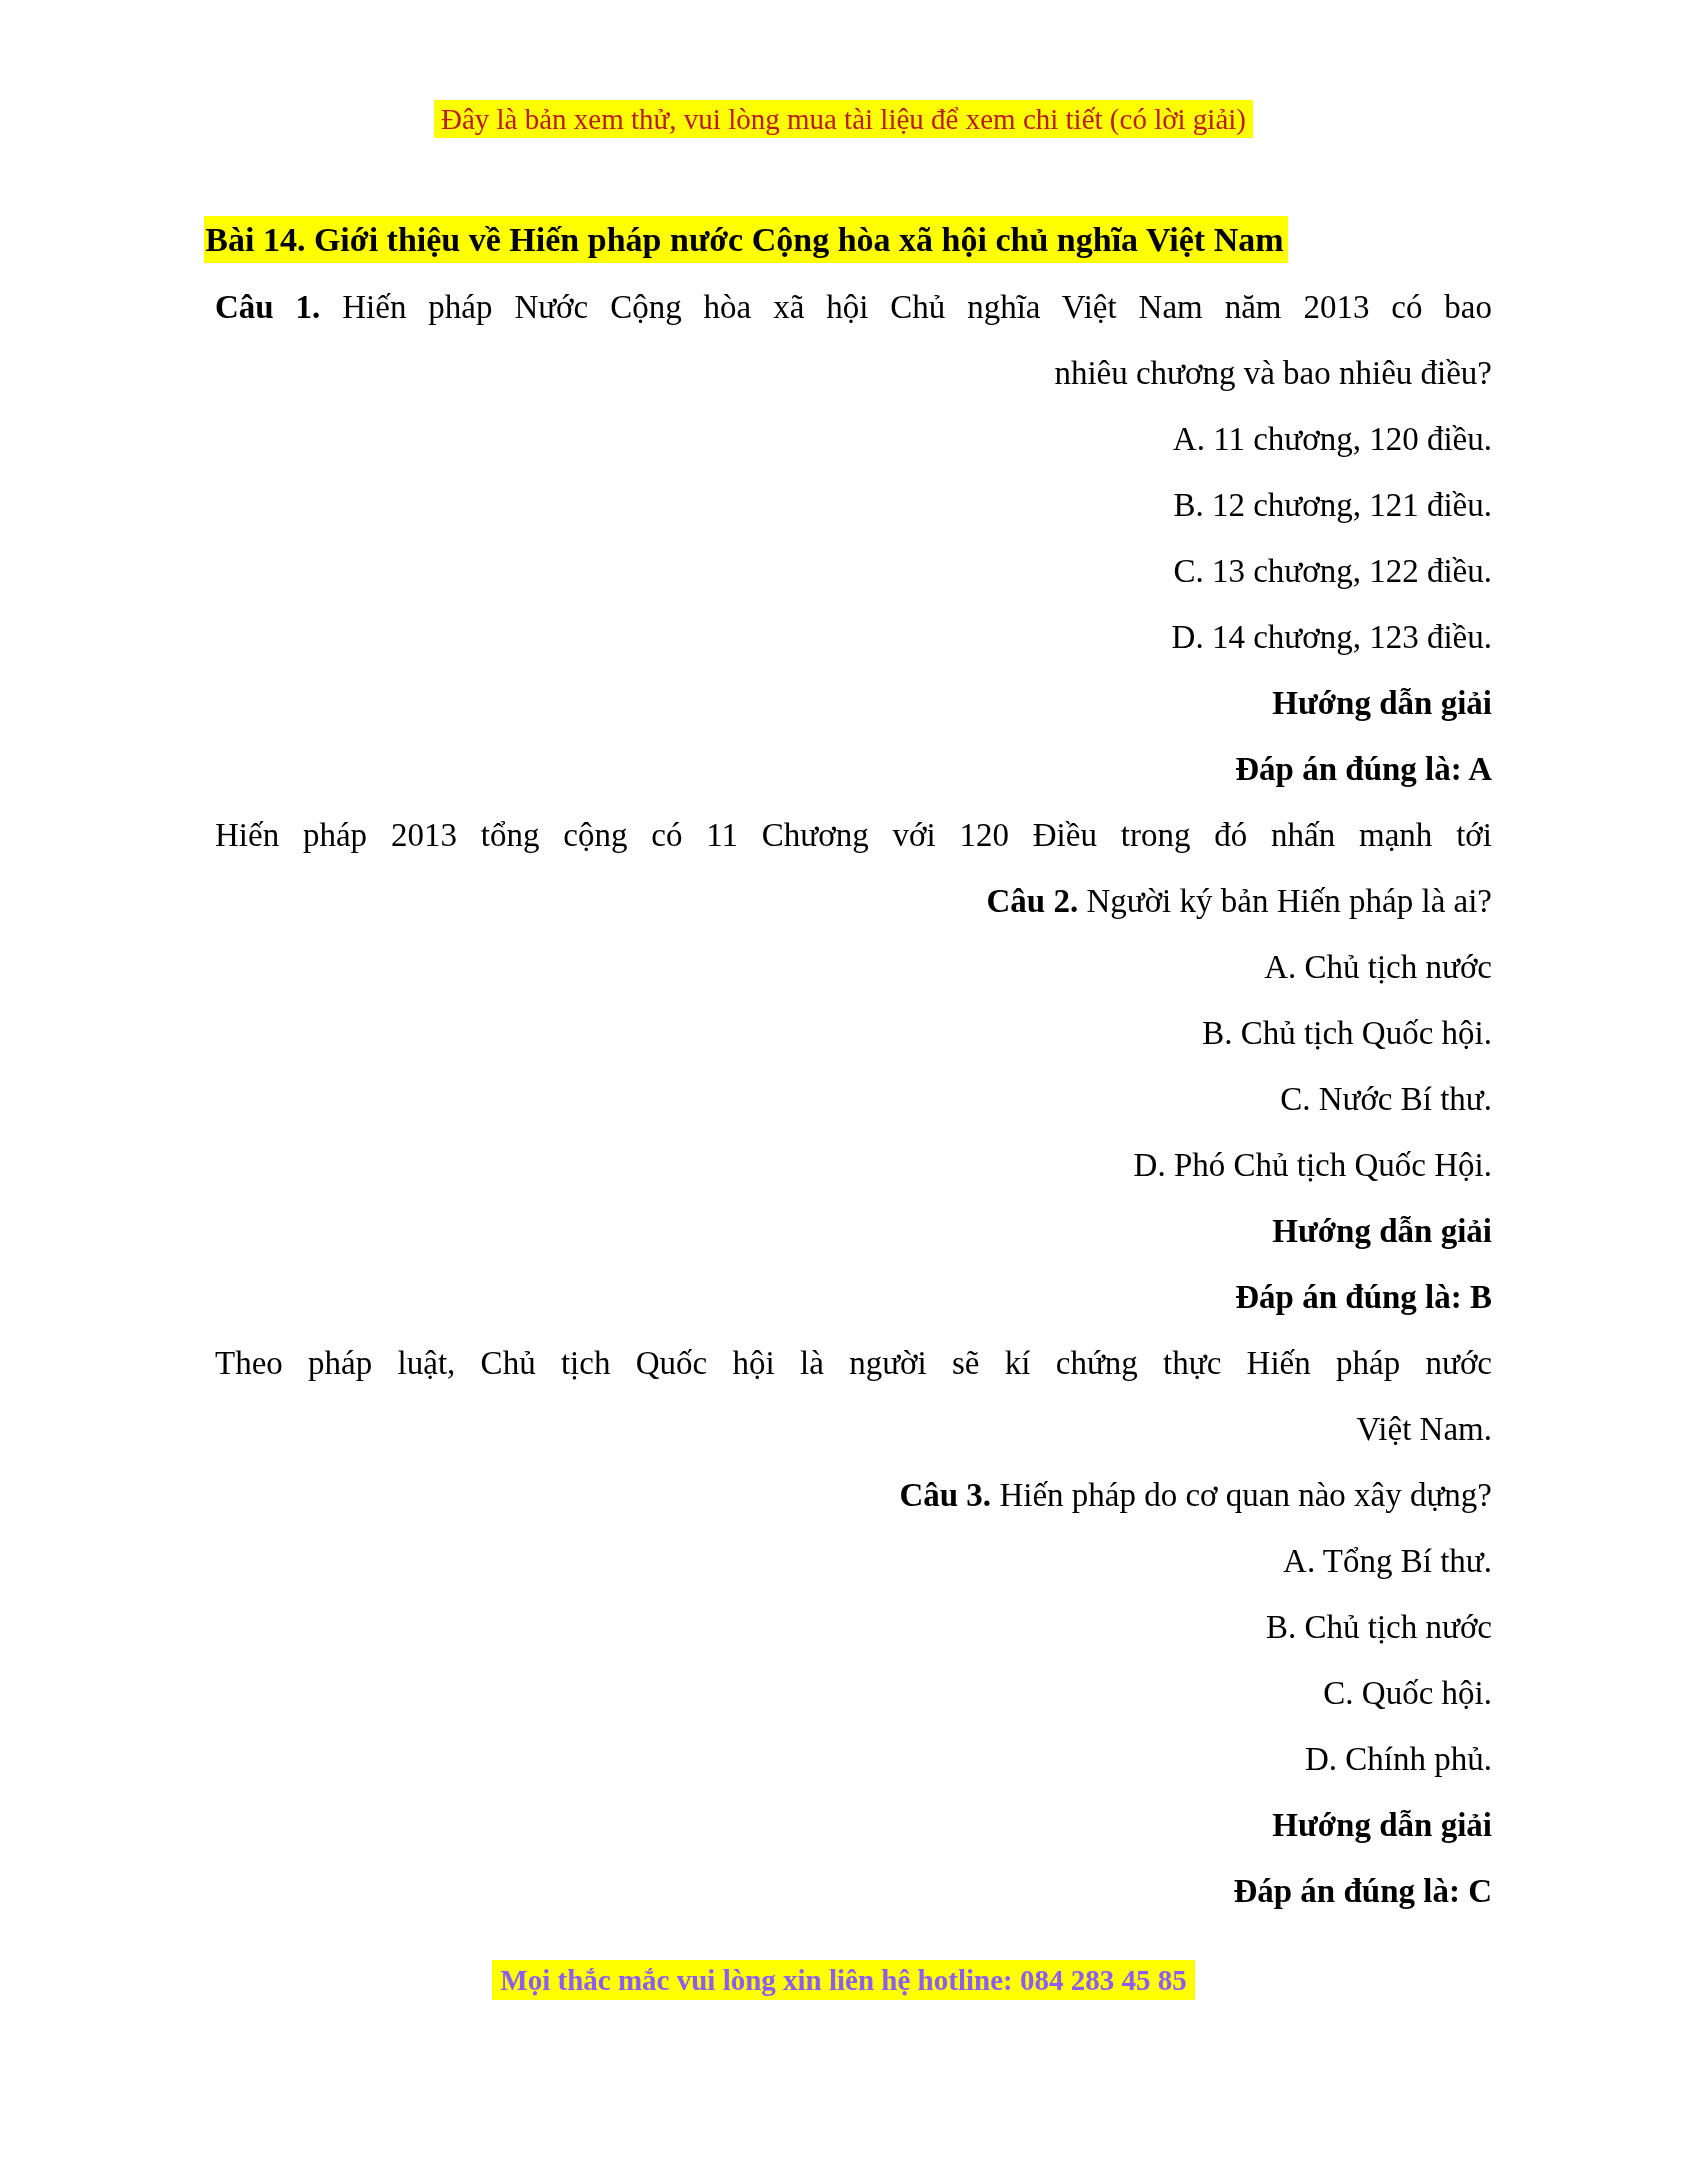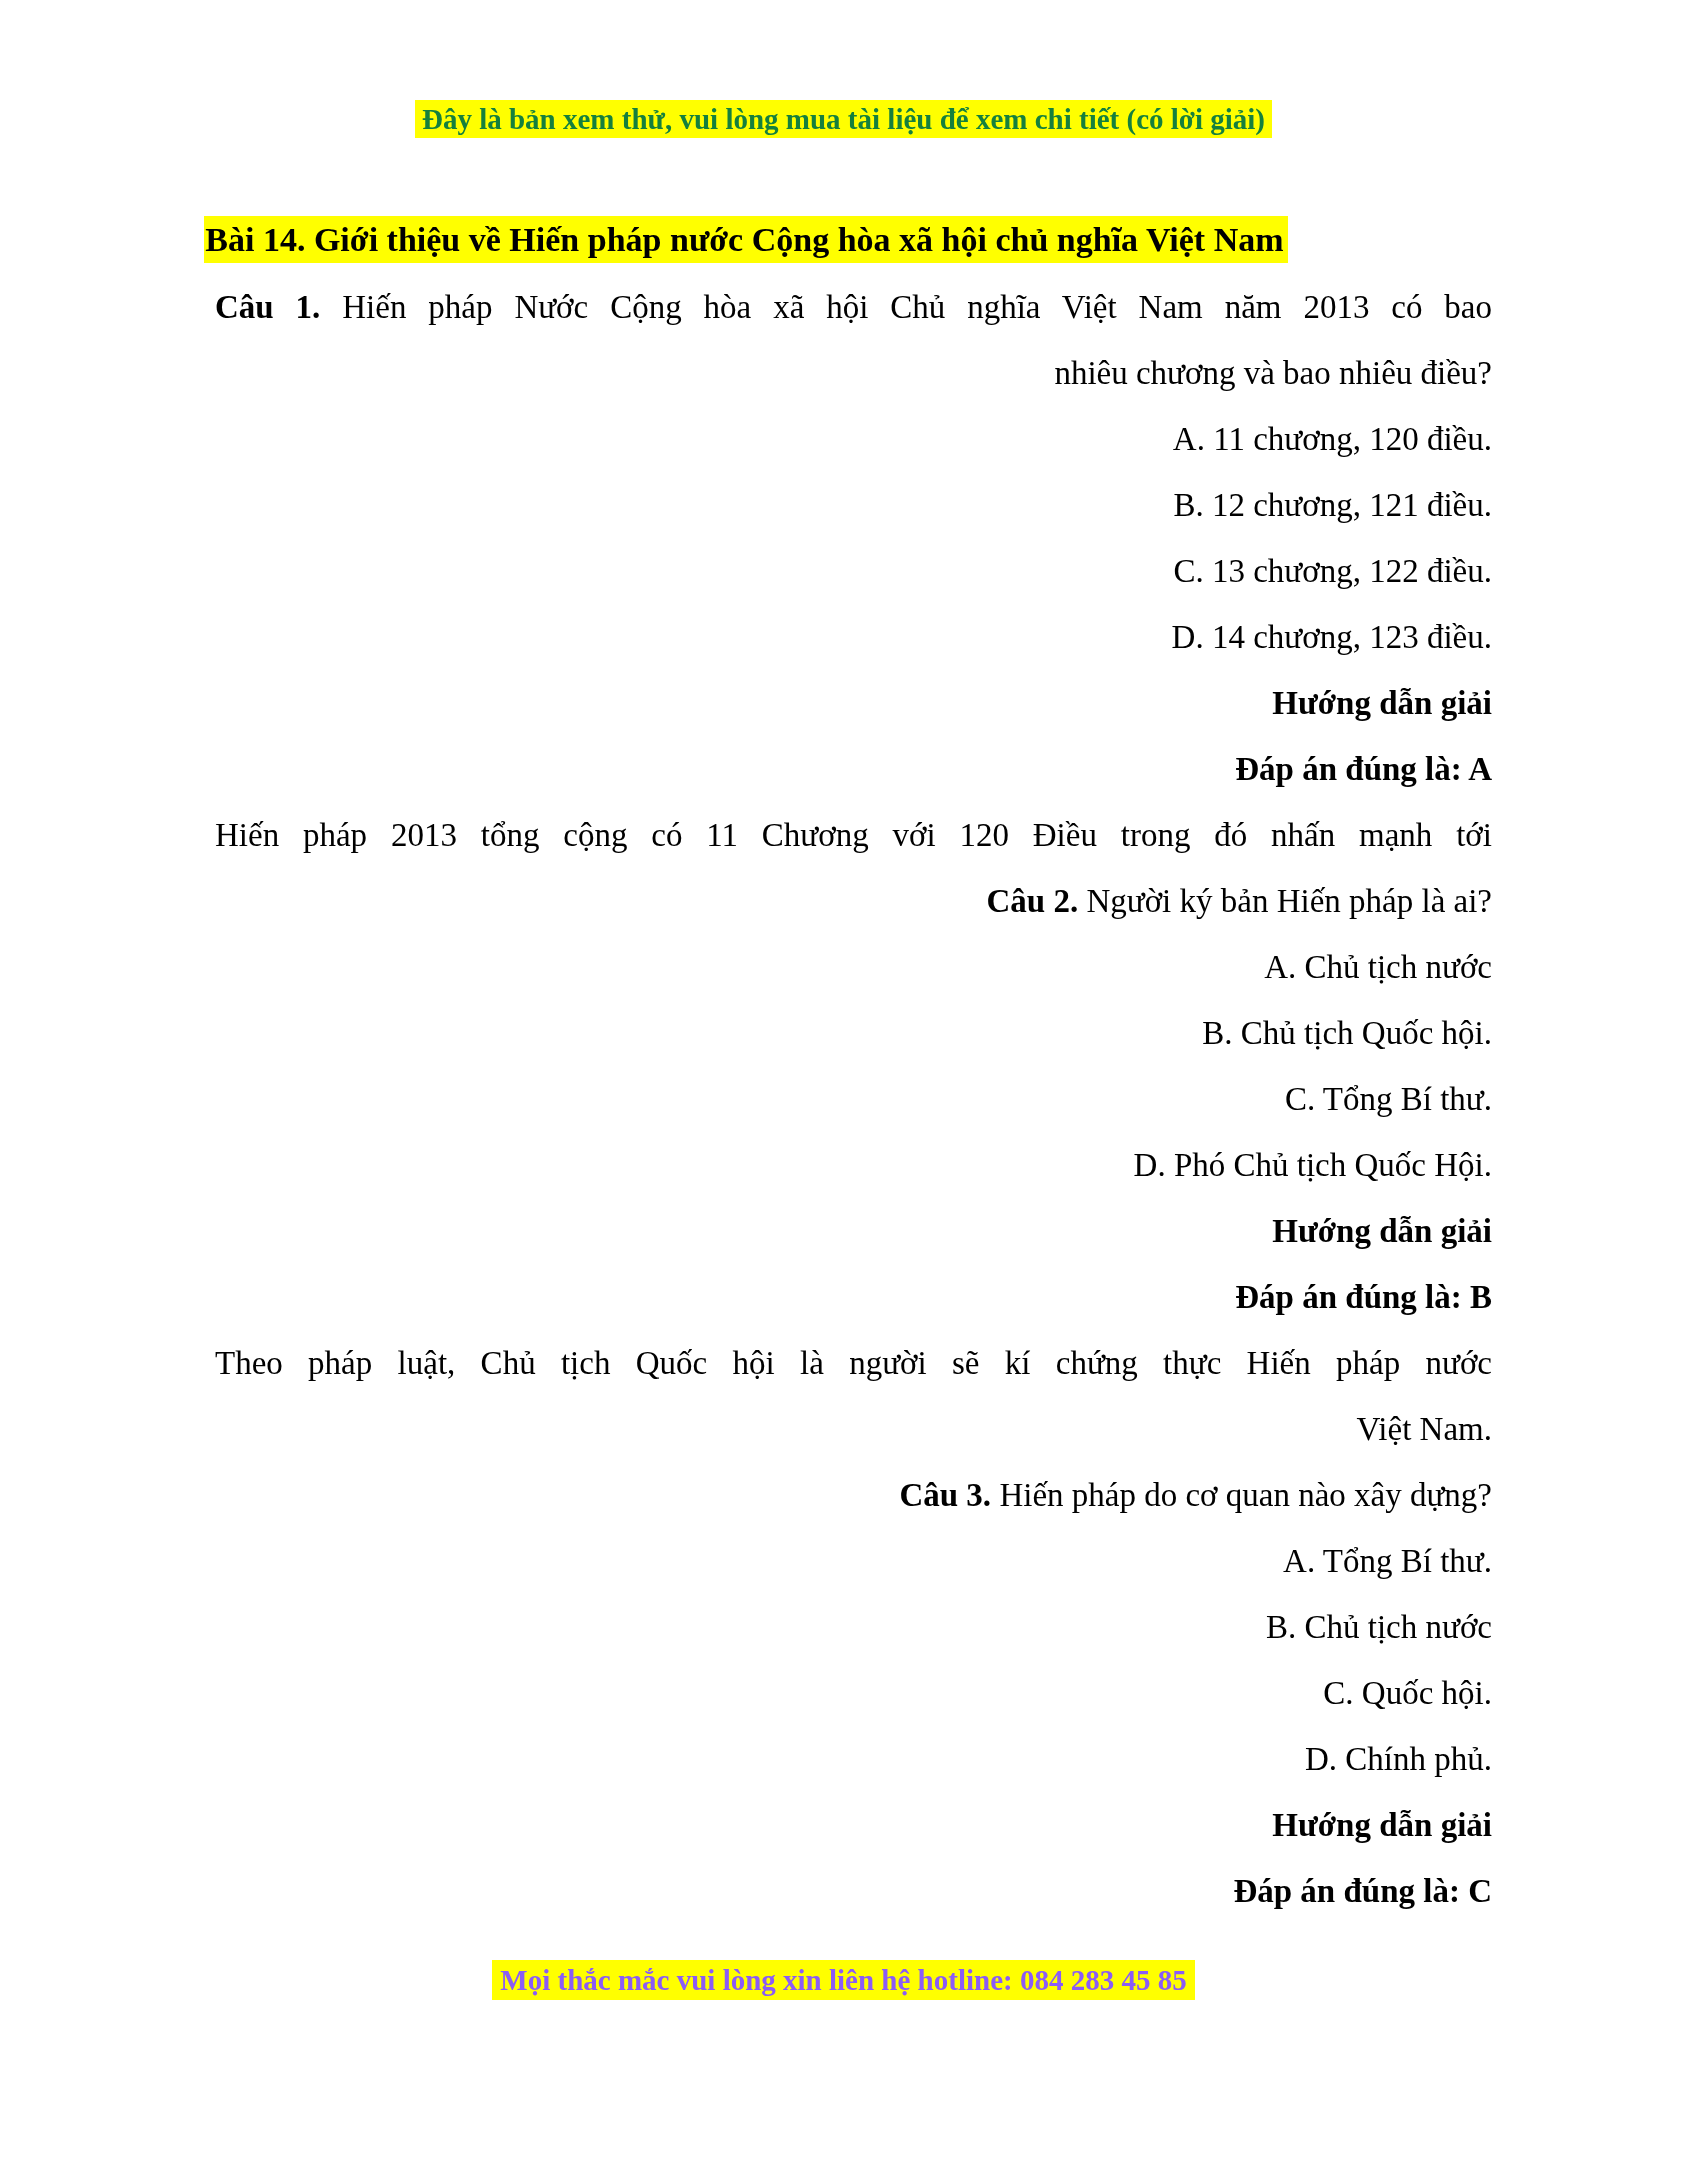--- a/index.html
+++ b/index.html
@@ -20,22 +20,22 @@
   .hl { background: #ffff00; }
 
   
   .notice-row {
     margin: 0 195px;
     text-align: center;
     line-height: 42px;
   }
   .notice-text {
     font-size: 29px;
-    font-weight: bold;
-    color: #15803d;
+    font-weight: normal;
+    color: #b91c1c;
     padding: 3.3px 6.6px;
   }
 
   
   .content { margin: 0 195px; }
 
   
   .title-row {
     margin-top: 66px;
     line-height: 53px;
@@ -100,21 +100,21 @@
       <p class="line">D. 14 chương, 123 điều.</p>
       <p class="line bold">Hướng dẫn giải</p>
       <p class="line bold">Đáp án đúng là: A</p>
       <p class="line justify">Hiến pháp 2013 tổng cộng có 11 Chương với 120 Điều trong đó nhấn mạnh tới</p>
     </section>
 
     <section>
       <p class="line"><b class="qlabel">Câu 2.</b> <span>Người ký bản Hiến pháp là ai?</span></p>
       <p class="line">A. Chủ tịch nước</p>
       <p class="line">B. Chủ tịch Quốc hội.</p>
-      <p class="line">C. Tổng Bí thư.</p>
+      <p class="line">C. Nước Bí thư.</p>
       <p class="line">D. Phó Chủ tịch Quốc Hội.</p>
       <p class="line bold">Hướng dẫn giải</p>
       <p class="line bold">Đáp án đúng là: B</p>
       <p class="line justify">Theo pháp luật, Chủ tịch Quốc hội là người sẽ kí chứng thực Hiến pháp nước</p>
       <p class="line">Việt Nam.</p>
     </section>
 
     <section>
       <p class="line"><b class="qlabel">Câu 3.</b> <span>Hiến pháp do cơ quan nào xây dựng?</span></p>
       <p class="line">A. Tổng Bí thư.</p>

